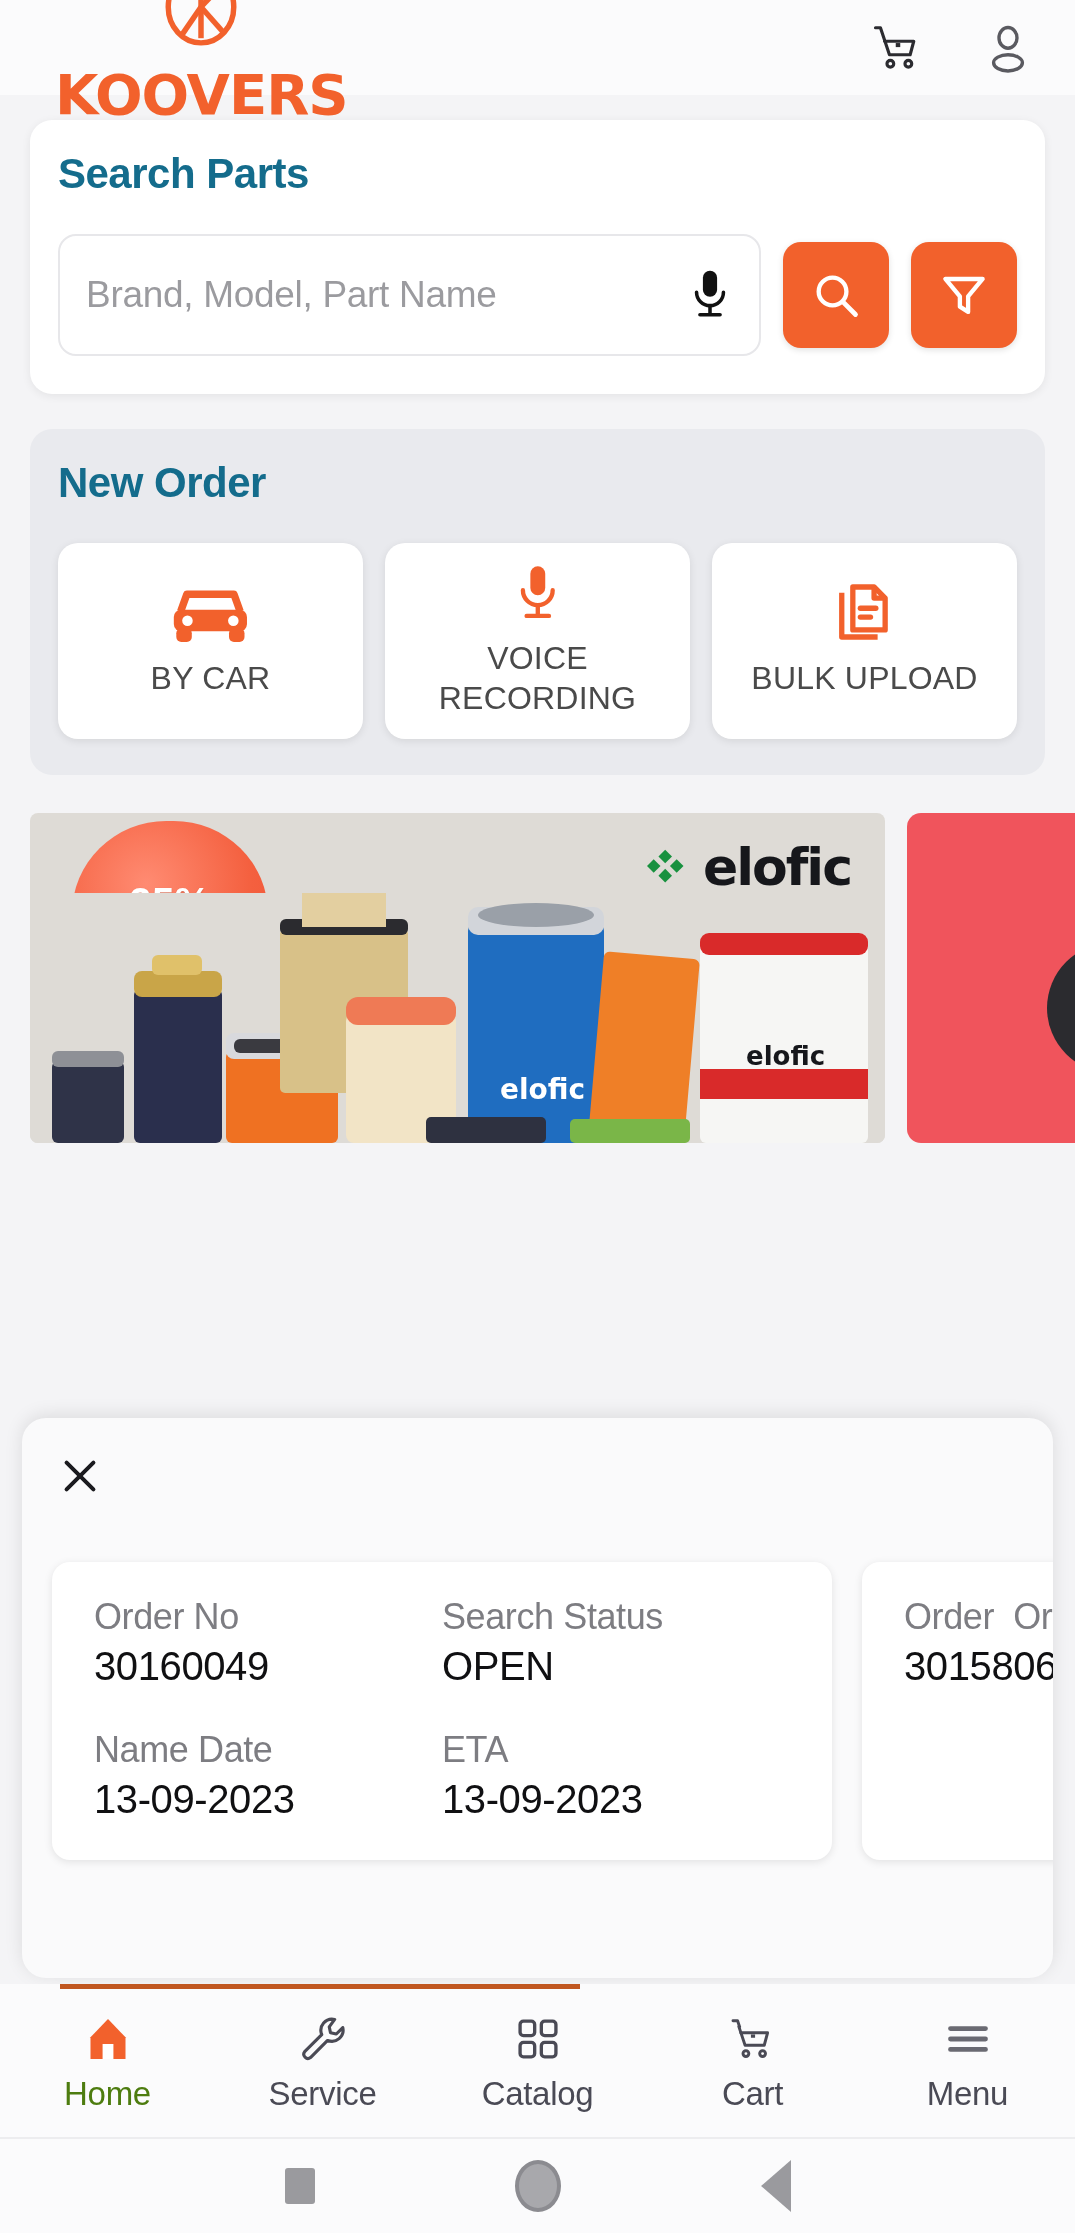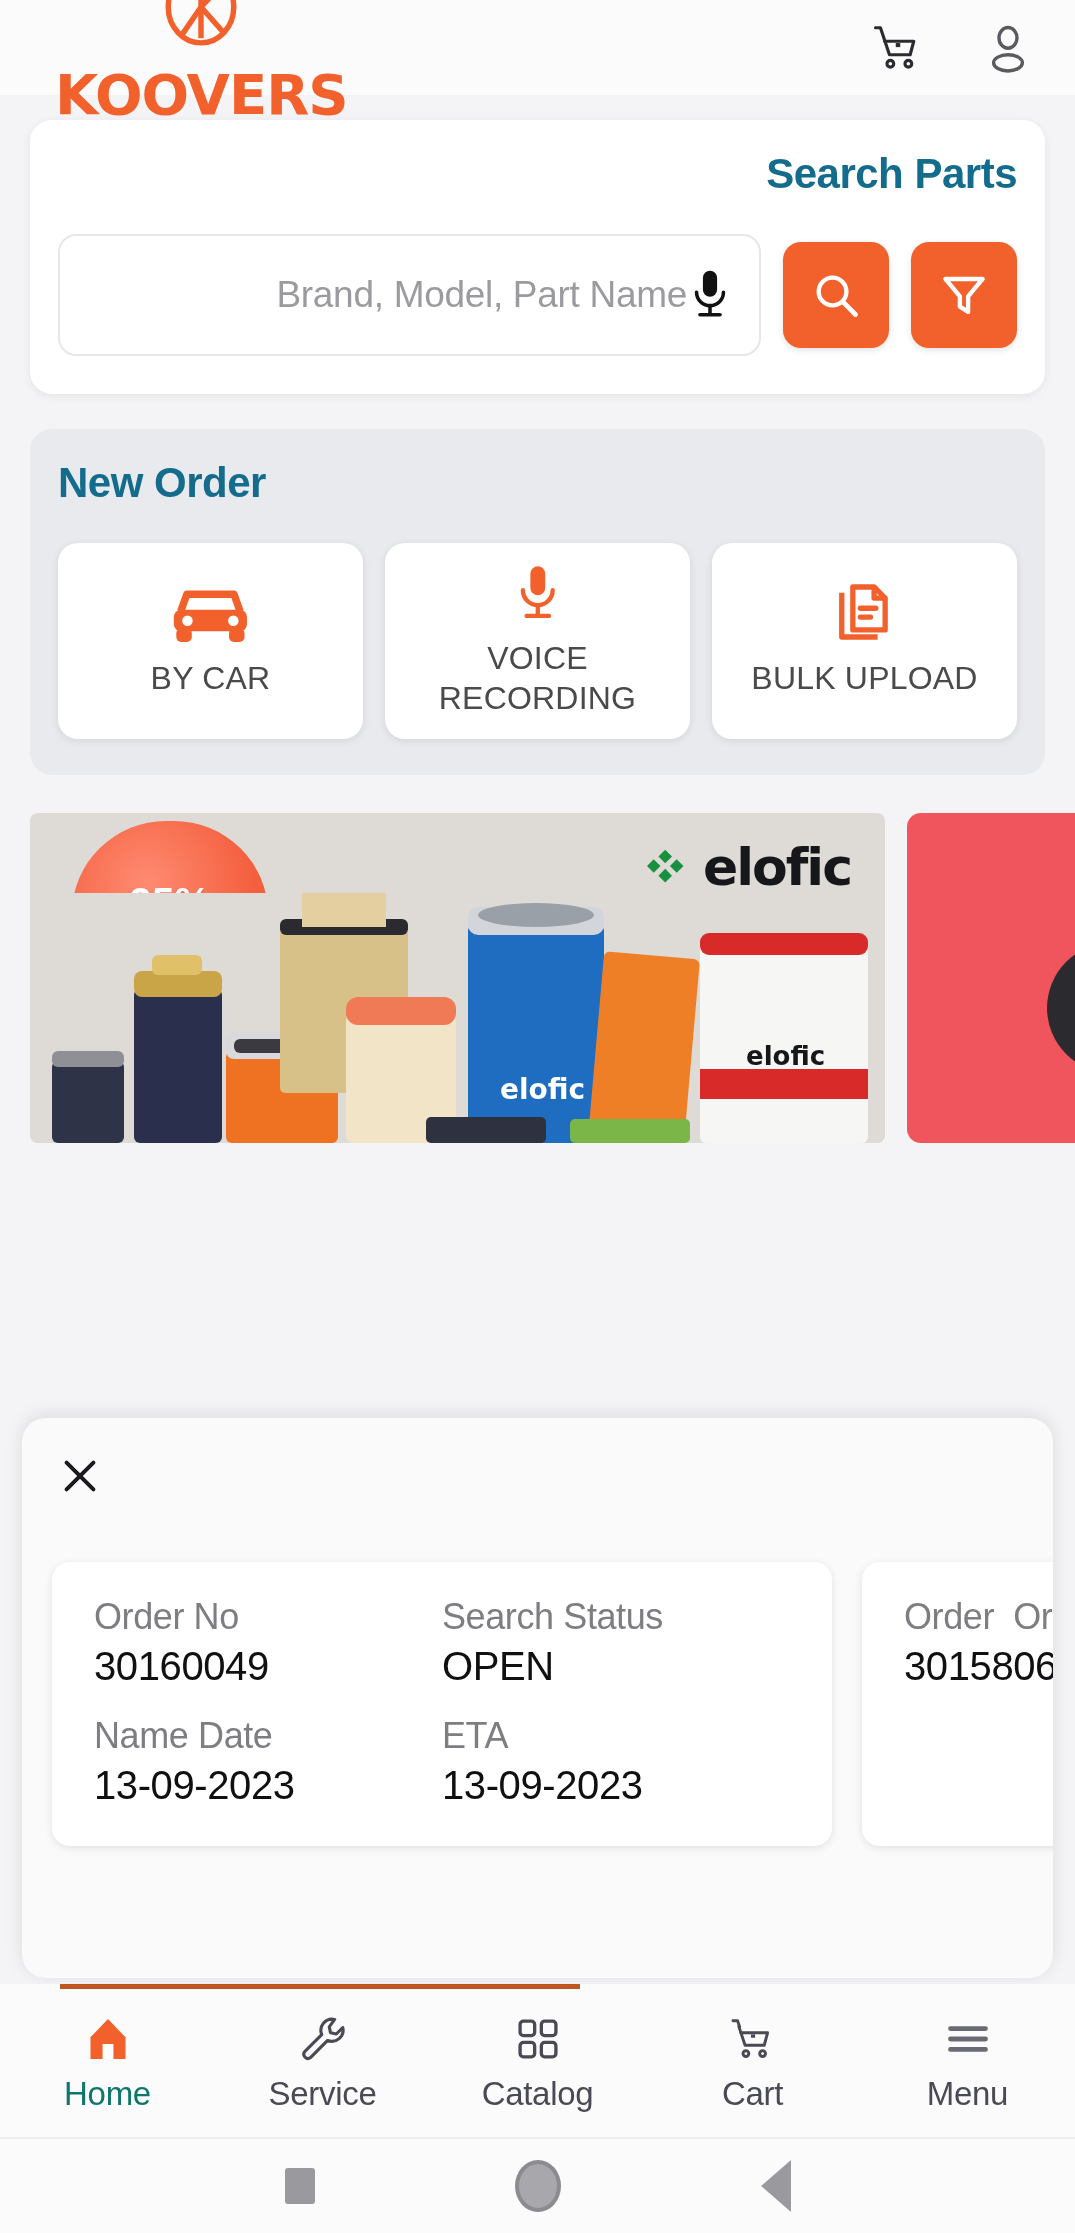--- a/index.html
+++ b/index.html
@@ -45,21 +45,20 @@
     font-size: 42px;
     font-weight: bold;
     letter-spacing: -0.5px;
   }
 
   
   .search-card {
     margin: 25px 30px 0 30px;
     padding: 30px 28px 38px 28px;
     min-height: 258px;
-    text-align: right;
   }
   .search-row {
     display: flex; align-items: center; gap: 22px;
     margin-top: 36px;
   }
   .search-input-box {
     flex: 1 1 auto;
     height: 122px;
     border: 2px solid #e7e7ea;
     border-radius: 18px;
@@ -197,21 +196,21 @@
     flex: 0 0 auto;
     width: 780px;
     background: #ffffff;
     border-radius: 18px;
     box-shadow: 0 2px 9px rgba(0,0,0,0.10);
     padding: 34px 42px 38px 42px;
   }
   .order-card.partial { width: 250px; overflow: hidden; }
   .order-grid {
     display: grid; grid-template-columns: 1fr 1fr;
-    row-gap: 26px;
+    row-gap: 40px;
   }
   .o-label { color: #7d7d82; font-size: 36px; letter-spacing: -0.4px; }
   .o-value { color: #101012; font-size: 40px; margin-top: 6px; letter-spacing: -0.4px; }
   .order-card.partial .o-label,
   .order-card.partial .o-value { white-space: nowrap; }
 
   
   .bottom-wrap {
     position: absolute; left: 0; right: 0; bottom: 0;
     background: #fbfbfc;
@@ -222,21 +221,21 @@
     border-bottom: 2px solid #ededef;
   }
   .nav-item {
     flex: 1 1 0; display: flex; flex-direction: column;
     align-items: center; justify-content: center; gap: 10px;
     cursor: pointer;
   }
   .nav-icon { height: 52px; display: flex; align-items: center; }
   .nav-icon svg { height: 50px; width: auto; }
   .nav-label { font-size: 33px; color: #4a4a55; letter-spacing: -0.3px; }
-  .nav-item.active .nav-label { color: #0f766e; }
+  .nav-item.active .nav-label { color: #4d7c0f; }
   .sysbar {
     height: 94px; background: #fbfbfc;
     display: flex; align-items: center; justify-content: center; gap: 200px;
   }
   .sys-sq { width: 30px; height: 36px; background: #9a9a9e; border-radius: 3px; }
   .sys-circle {
     width: 46px; height: 52px; border-radius: 50%;
     border: 4px solid #8b8b90; background: #a8a8ac;
   }
   .sys-tri {

